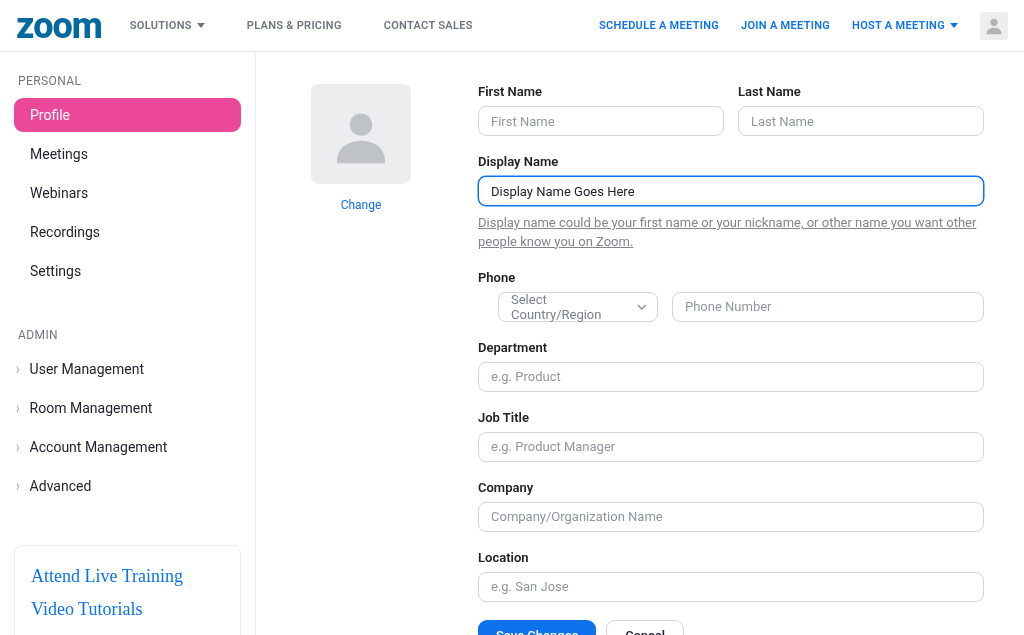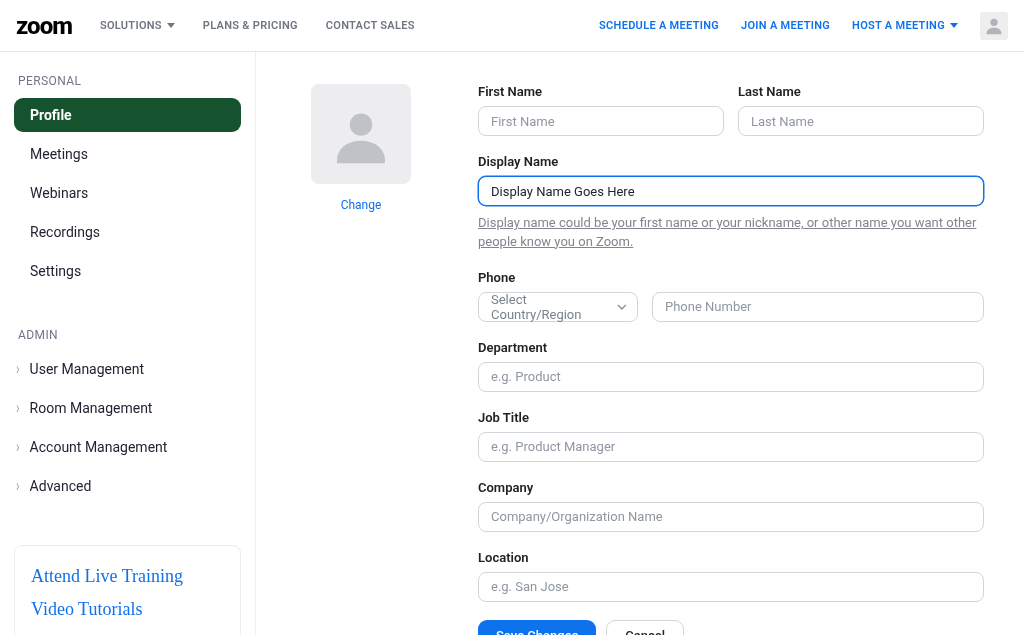--- a/index.html
+++ b/index.html
@@ -1,36 +1,36 @@
 <!DOCTYPE html>
 <html><head>
   <meta charset="utf-8">
   <style>
     * { margin: 0; padding: 0; box-sizing: border-box; }
     body { font-family: -apple-system, BlinkMacSystemFont, "Segoe UI", Roboto, Helvetica, Arial, sans-serif; font-size: 14px; color: #232333; width: 1024px; background: #fff; }
     
     
     .header { display: flex; align-items: center; justify-content: space-between; height: 52px; padding: 0 16px; border-bottom: 1px solid #e7e7ec; }
     .header-left { display: flex; align-items: center; gap: 28px; }
-    .logo { color: #000000; font-weight: 800; font-size: 24px; letter-spacing: -1px; }
-    .nav-main { display: flex; gap: 28px; }
+    .logo { color: #0369a1; font-weight: 800; font-size: 36px; letter-spacing: -1px; }
+    .nav-main { display: flex; gap: 42px; }
     .nav-main-item { color: #6e7680; font-size: 11px; font-weight: 600; letter-spacing: 0.3px; display: flex; align-items: center; gap: 5px; cursor: pointer; }
     .header-right { display: flex; align-items: center; gap: 22px; }
     .nav-link-blue { color: #0e72ed; font-size: 11px; font-weight: 600; letter-spacing: 0.3px; display: flex; align-items: center; gap: 5px; cursor: pointer; }
     .avatar-top { width: 28px; height: 28px; background: #eee; border-radius: 3px; display: flex; align-items: center; justify-content: center; }
     .caret { width: 0; height: 0; border-left: 4px solid transparent; border-right: 4px solid transparent; border-top: 5px solid currentColor; display: inline-block; }
     
     
     .page { display: flex; }
     
     
     .sidebar { width: 256px; padding: 22px 14px 20px 14px; border-right: 1px solid #ededf2; }
     .side-section-title { font-size: 12px; color: #747487; letter-spacing: 0.4px; margin-bottom: 10px; margin-left: 4px; }
     .side-item { padding: 9px 16px; border-radius: 9px; font-size: 14px; color: #232333; cursor: pointer; margin-bottom: 5px; }
-    .side-item.active { background: #14532d; color: #fff; font-weight: 700; }
+    .side-item.active { background: #ec4899; color: #fff; font-weight: 400; }
     .side-admin { margin-top: 40px; }
     .side-admin-item { padding: 9px 2px; font-size: 14px; color: #232333; cursor: pointer; display: flex; align-items: center; gap: 10px; margin-bottom: 5px; }
     .chev { color: #9ca0a8; display:inline-block; transform: scaleY(1.3); font-size: 12px; }
     .help-box { margin-top: 42px; border: 1px solid #ececf1; border-radius: 8px; padding: 14px 16px; }
     .help-link { color: #0e72ed; font-size: 18px; padding: 6px 0; cursor: pointer; font-family: Liberation Serif, serif; }
     
     
     .main { flex: 1; padding: 32px 40px 24px 50px; display: flex; gap: 62px; }
     .avatar-col { width: 110px; flex-shrink: 0; text-align: center; }
     .avatar-big { width: 100px; height: 100px; background: #ededf0; border-radius: 8px; margin: 0 auto 14px; display:flex; align-items:center; justify-content:center; }
@@ -38,21 +38,21 @@
     
     .form-col { flex: 1; max-width: 520px; }
     .row { display: flex; gap: 14px; }
     .field { margin-bottom: 18px; }
     .field-label { font-size: 13px; font-weight: 600; color: #222; margin-bottom: 7px; display: block; }
     .input { width: 100%; height: 30px; border: 1px solid #d2d6da; border-radius: 8px; padding: 0 12px; font-size: 13px; color: #232333; font-family: inherit; }
     .input::placeholder { color: #9097a1; }
     .input.focused { border: 1px solid #0e72ed; box-shadow: 0 0 0 0.5px #0e72ed; }
     .input.select { text-align: left; background: #fff; display: flex; align-items:center; justify-content:space-between; padding: 0 10px 0 12px; cursor:pointer; color:#7a828b;}
     .input.wide { width: 100%; }
-    .w-small { width: 160px; }
+    .w-small { width: 160px; margin-left: 20px; }
     .helper { font-size: 13px; color: #82858e; margin-top: 8px; line-height: 1.45; text-decoration: underline; }
     .actions { display: flex; gap: 10px; margin-top: 6px; }
     .btn { height: 32px; padding: 0 18px; border-radius: 9px; font-size: 13px; font-weight: 500; cursor: pointer; border: none; font-family: inherit; }
     .btn-primary { background: #0e72ed; color: #fff; }
     .btn-secondary { background: #fff; border: 1px solid #d2d6da; color: #232333; }
   </style>
 </head>
 <body>
 
 <div class="header">

